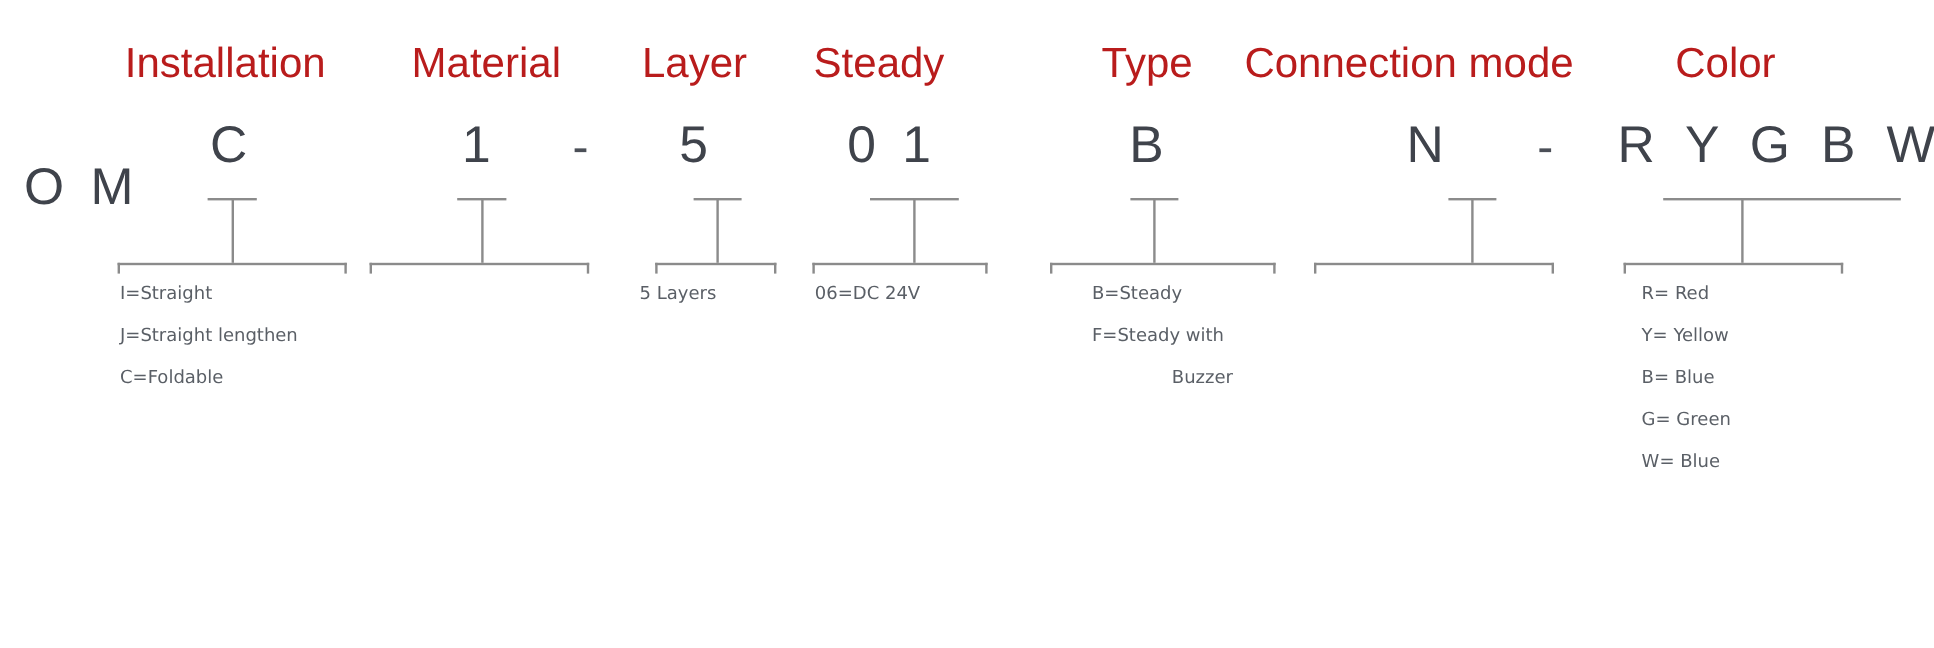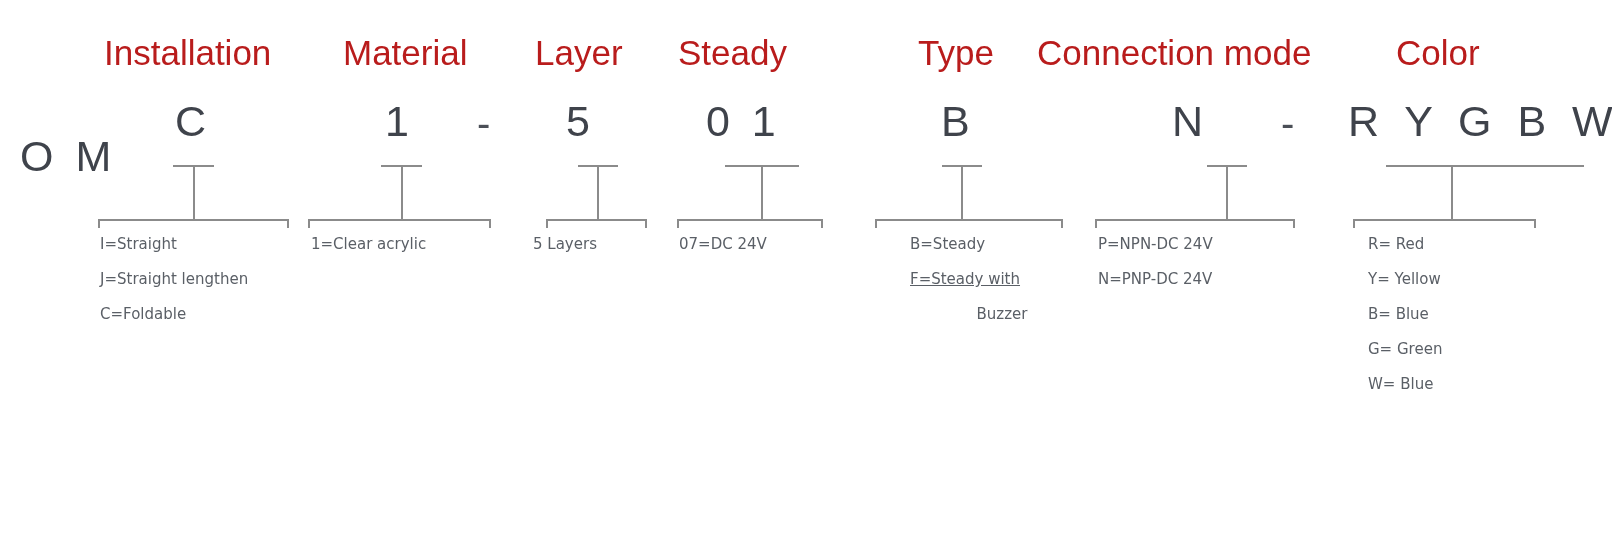--- a/index.html
+++ b/index.html
@@ -160,42 +160,35 @@
   <div class="tick-top" style="left:1386px; top:165px; width:198px;"></div>
   <div class="stem" style="left:1451px; top:165px; height:54px;"></div>
   <div class="bracket" style="left:1353px; top:219px; width:183px;"></div>
 
   <div class="opt-list" style="left:100px; top:227px;">
     <span class="opt-line">I=Straight</span>
     <span class="opt-line">J=Straight lengthen</span>
     <span class="opt-line">C=Foldable</span>
   </div>
 
-  <div class="opt-list" style="left:311px; top:227px;">
-    <span class="opt-line">1=Clear acrylic</span>
-  </div>
 
   <div class="opt-list" style="left:533px; top:227px;">
     <span class="opt-line">5 Layers</span>
   </div>
 
   <div class="opt-list" style="left:679px; top:227px;">
-    <span class="opt-line">07=DC 24V</span>
+    <span class="opt-line">06=DC 24V</span>
   </div>
 
   <div class="opt-list centered" style="left:879px; top:227px; width:184px;margin-left:31px;">
     <span class="opt-line" style="text-align:left;">B=Steady</span>
-    <span class="opt-line" style="text-align:left;text-decoration:underline;">F=Steady with</span>
+    <span class="opt-line" style="text-align:left;">F=Steady with</span>
     <span class="opt-line indent">Buzzer</span>
   </div>
 
-  <div class="opt-list" style="left:1098px; top:227px;">
-    <span class="opt-line">P=NPN-DC 24V</span>
-    <span class="opt-line">N=PNP-DC 24V</span>
-  </div>
 
   <div class="opt-list" style="left:1368px; top:227px;">
     <span class="opt-line">R= Red</span>
     <span class="opt-line">Y= Yellow</span>
     <span class="opt-line">B= Blue</span>
     <span class="opt-line">G= Green</span>
     <span class="opt-line">W= Blue</span>
   </div>
 
 </div>

